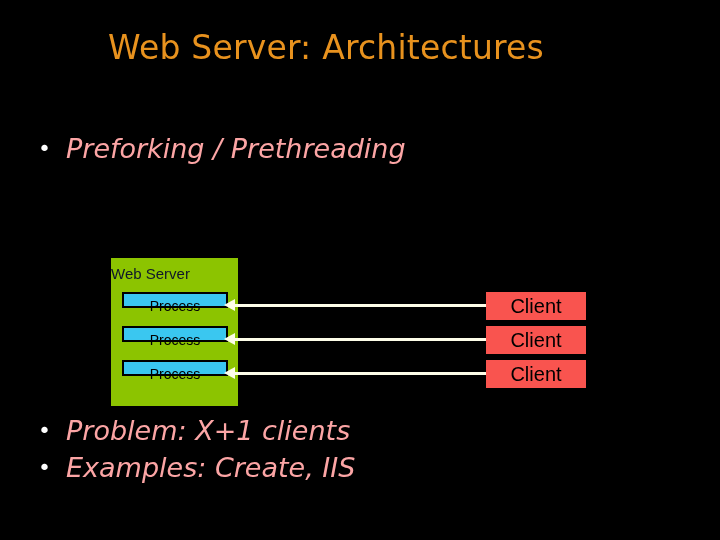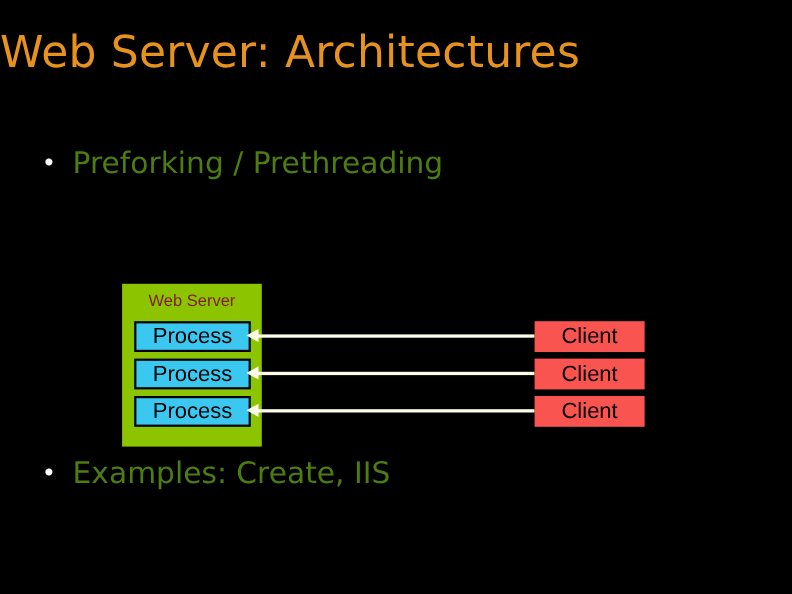--- a/index.html
+++ b/index.html
@@ -21,23 +21,23 @@
     height: 540px;
     background: #000000;
   }
 
   
   #slide-title {
     position: absolute;
     left: 0;
     top: 26px;
     width: 652px;
-    text-align: left;
+    text-align: center;
     color: #e8921e;
-    font-size: 40px;
+    font-size: 33px;
     line-height: 44px;
     letter-spacing: 0.2px;
     font-weight: normal;
     white-space: nowrap;
   }
 
   
   .bullet-list {
     position: absolute;
     left: 30px;
@@ -46,22 +46,23 @@
   }
   #bullets-top { top: 130px; }
   #bullets-bottom { top: 412px; }
 
   .bullet-item {
     display: block;
     position: relative;
     padding-left: 36px;
     font-size: 27px;
     line-height: 37px;
-    color: #4d7c0f;
+    color: #fca5a5;
     white-space: pre-wrap;
+    font-style: italic;
   }
   .bullet-item::before {
     content: "\2022";
     position: absolute;
     left: 8px;
     top: 0;
     font-size: 22px;
     line-height: 37px;
     color: #ffffff;
   }
@@ -84,37 +85,36 @@
     width: 127px;
     height: 148px;
     background: #8cc400;
     box-sizing: border-box;
   }
   .server-label {
     position: absolute;
     left: 0;
     top: 6px;
     width: 127px;
-    text-align: center;
     font-size: 15px;
     line-height: 20px;
-    color: #7f1d1d;
+    color: #0f172a;
     font-family: "Liberation Sans", sans-serif;
   }
 
   .process-box {
     position: absolute;
     left: 11px;
     width: 106px;
-    height: 28px;
+    height: 16px;
     background: #3ac7f0;
     border: 2px solid #000000;
     box-sizing: border-box;
     color: #000000;
-    font-size: 20px;
+    font-size: 14px;
     line-height: 24px;
     text-align: center;
     font-family: "Liberation Sans", sans-serif;
   }
   .process-box.p0 { top: 34px; }
   .process-box.p1 { top: 68px; }
   .process-box.p2 { top: 102px; }
 
   .client-box {
     position: absolute;
@@ -185,16 +185,17 @@
     <div class="arrow-head a1"></div>
     <div class="arrow-head a2"></div>
 
     <div class="client-box c0">Client</div>
     <div class="client-box c1">Client</div>
     <div class="client-box c2">Client</div>
 
   </div>
 
   <div id="bullets-bottom" class="bullet-list">
+    <div class="bullet-item">Problem: X+1 clients</div>
     <div class="bullet-item">Examples: Create, IIS</div>
   </div>
 
 </div>
 
 </body></html>

